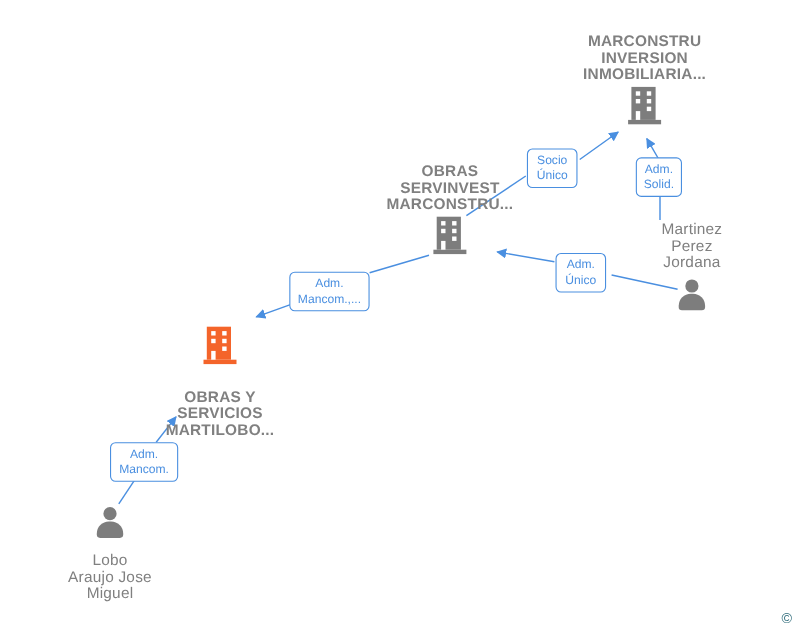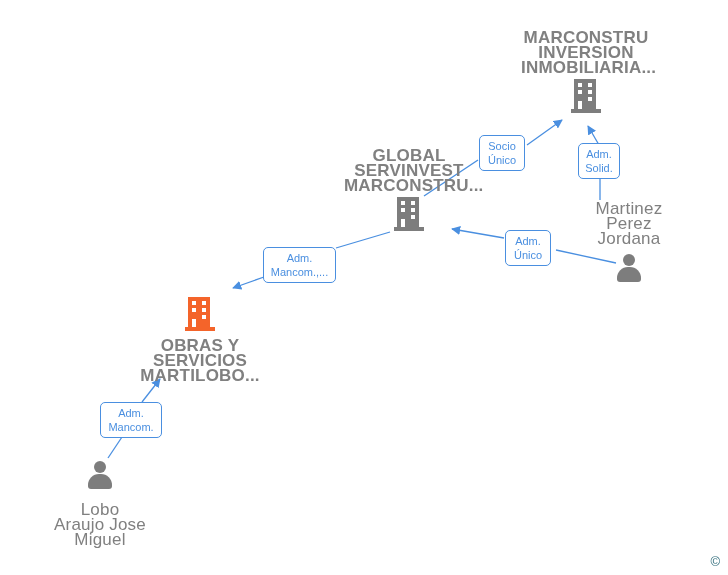--- a/index.html
+++ b/index.html
@@ -23,21 +23,21 @@
   }
 
   
   .node {
     position: absolute;
     text-align: center;
     width: 130px;
     margin-left: -65px;     
   }
   .node .node-label {
-    font-size: 17px;
+    font-size: 14px;
     line-height: 15px;
     color: #808080;
     letter-spacing: 0.2px;
     white-space: pre-line;
   }
   .node.company .node-label { font-weight: bold; }
   .node .icon-wrap {
     height: 38px;
     display: flex;
     align-items: flex-end;
@@ -188,21 +188,21 @@
       <div class="win" style="left:17px; top:4px;"></div>
       <div class="win" style="left:7px;  top:11px;"></div>
       <div class="win" style="left:17px; top:11px;"></div>
       <div class="win" style="left:17px; top:18px;"></div>
       <div class="door"></div>
     </div>
   </div>
 </div>
 
 <div class="node company" style="left:409px; top:148px;">
-  <div class="node-label">GLOBAL
+  <div class="node-label">OBRAS
 SERVINVEST
 MARCONSTRU...</div>
   <div class="icon-wrap">
     <div class="bld gray">
       <div class="body"></div>
       <div class="base"></div>
       <div class="win" style="left:7px;  top:4px;"></div>
       <div class="win" style="left:17px; top:4px;"></div>
       <div class="win" style="left:7px;  top:11px;"></div>
       <div class="win" style="left:17px; top:11px;"></div>
@@ -218,21 +218,21 @@
       <div class="body"></div>
       <div class="base"></div>
       <div class="win" style="left:7px;  top:4px;"></div>
       <div class="win" style="left:17px; top:4px;"></div>
       <div class="win" style="left:7px;  top:11px;"></div>
       <div class="win" style="left:17px; top:11px;"></div>
       <div class="win" style="left:17px; top:18px;"></div>
       <div class="door"></div>
     </div>
   </div>
-  <div class="node-label" style="margin-top:3px;">OBRAS Y
+  <div class="node-label" style="margin-top:18px;">OBRAS Y
 SERVICIOS
 MARTILOBO...</div>
 </div>
 
 <div class="node person-node" style="left:629px; top:201px;">
   <div class="node-label">Martinez
 Perez
 Jordana</div>
   <div class="icon-wrap">
     <div class="person">

